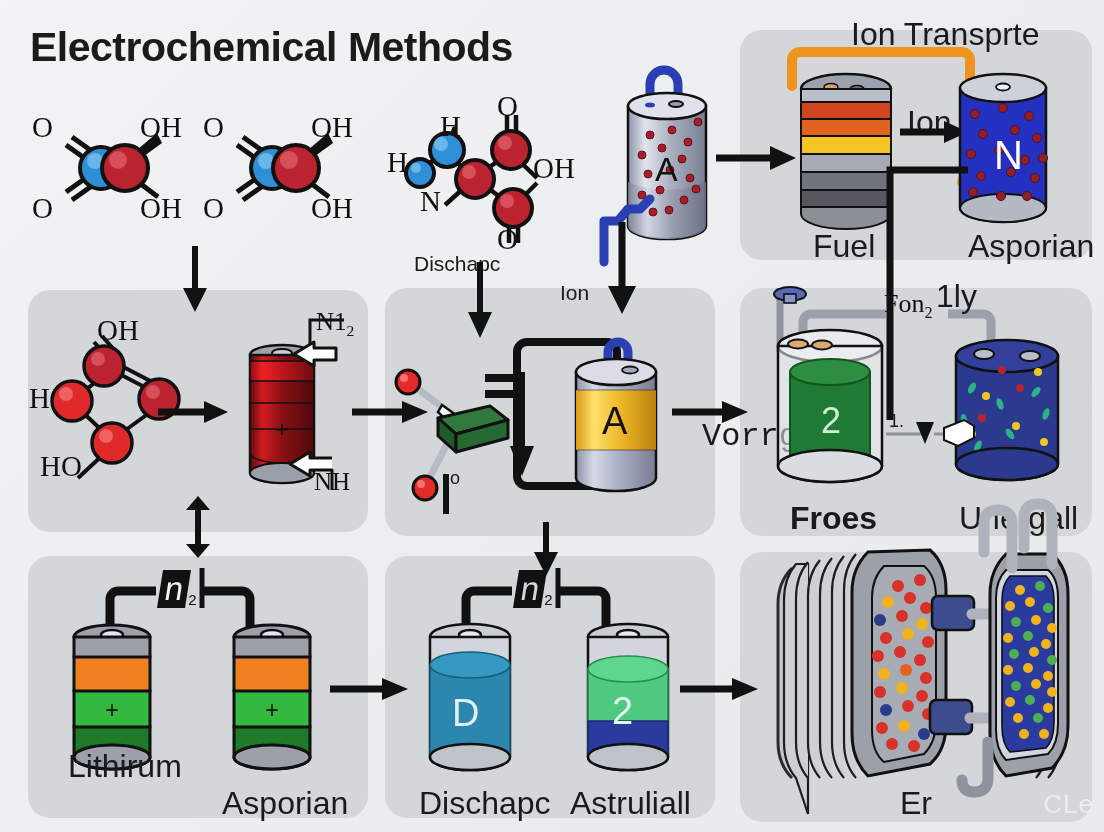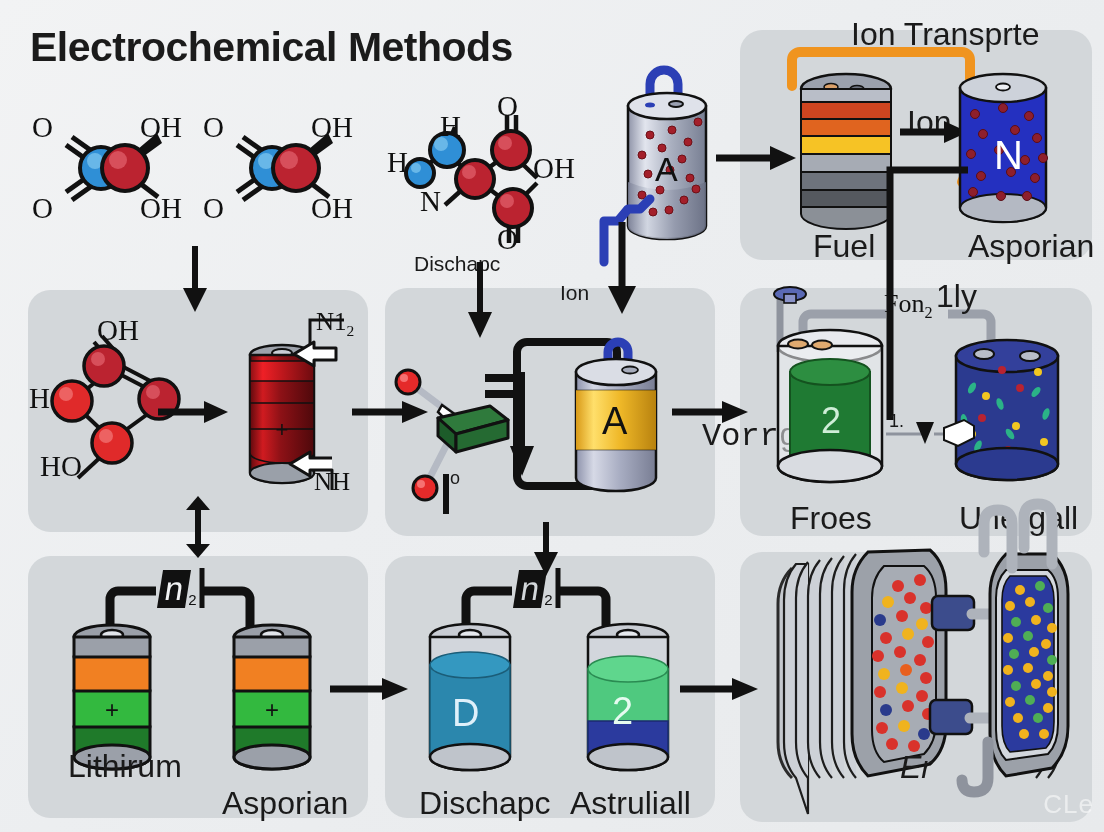--- a/index.html
+++ b/index.html
@@ -424,21 +424,21 @@
   <svg class="abs" style="left:770px;top:326px;" width="120" height="170" viewBox="0 0 120 170">
     <ellipse cx="60" cy="20" rx="52" ry="16" fill="#e8eaee" stroke="#111" stroke-width="2.5"></ellipse>
     <path d="M8 20 L8 140 a52 16 0 0 0 104 0 L112 20 Z" fill="#eceef2" fill-opacity="0.55" stroke="#111" stroke-width="2.5"></path>
     <ellipse cx="28" cy="18" rx="10" ry="4.5" fill="#dfa96f" stroke="#111" stroke-width="2"></ellipse>
     <ellipse cx="52" cy="19" rx="10" ry="4.5" fill="#dfa96f" stroke="#111" stroke-width="2"></ellipse>
     <path d="M20 46 L20 132 a40 13 0 0 0 80 0 L100 46 Z" fill="#1f7a33" stroke="#14521f" stroke-width="2"></path>
     <ellipse cx="60" cy="46" rx="40" ry="13" fill="#2d8e41" stroke="#14521f" stroke-width="2"></ellipse>
     <ellipse cx="60" cy="140" rx="52" ry="16" fill="#d9dce1" stroke="#111" stroke-width="2.5"></ellipse>
   </svg>
   <div class="abs" style="left:821px;top:400px;font-size:36px;color:#cfeed8;">2</div>
-  <div class="abs lab big" style="left:790px;top:500px;">Froes</div>
+  <div class="abs lab big" style="left:790px;top:500px;font-weight:bold;">Froes</div>
 
   <svg class="abs" style="left:948px;top:326px;" width="118" height="170" viewBox="0 0 118 170">
     <path d="M8 30 L8 138 a51 16 0 0 0 102 0 L110 30 Z" fill="#2b3a8f" stroke="#111" stroke-width="2.5"></path>
     <ellipse cx="59" cy="30" rx="51" ry="16" fill="#33409b" stroke="#111" stroke-width="2.5"></ellipse>
     <ellipse cx="36" cy="28" rx="10" ry="5" fill="#b9bec8" stroke="#111" stroke-width="2"></ellipse>
     <ellipse cx="82" cy="30" rx="10" ry="5" fill="#b9bec8" stroke="#111" stroke-width="2"></ellipse>
     <g fill="#2bb387">
       <ellipse cx="24" cy="62" rx="3.2" ry="6" transform="rotate(30 24 62)"></ellipse>
       <ellipse cx="52" cy="78" rx="3.2" ry="6" transform="rotate(-20 52 78)"></ellipse>
       <ellipse cx="88" cy="66" rx="3.2" ry="6" transform="rotate(40 88 66)"></ellipse>
@@ -643,17 +643,17 @@
       <circle cx="286" cy="190" r="5" fill="#4fae55"></circle>
         <circle cx="272" cy="206" r="5" fill="#f0b31e"></circle>
       <circle cx="292" cy="206" r="5" fill="#f0b31e"></circle>
     </g>
 
     <path d="M232 24 L232 -4 q0 -14 14 -14 q14 0 14 14 L260 40" fill="none" stroke="#aeb3bb" stroke-width="11" stroke-linecap="round"></path>
     <path d="M272 20 L272 -10 q0 -14 14 -14 q14 0 14 14 L300 36" fill="none" stroke="#aeb3bb" stroke-width="11" stroke-linecap="round"></path>
 
     <path d="M236 214 L236 250 q0 14 -14 14 q-12 0 -12 -12" fill="none" stroke="#8e939d" stroke-width="11" stroke-linecap="round"></path>
   </svg>
-  <div class="abs lab big" style="left:900px;top:749px;font-style:italic;">Er</div>
+  <div class="abs lab big" style="left:900px;top:785px;">Er</div>
 
   <div class="watermark">CLe</div>
 
 </div>
 
 </body></html>

